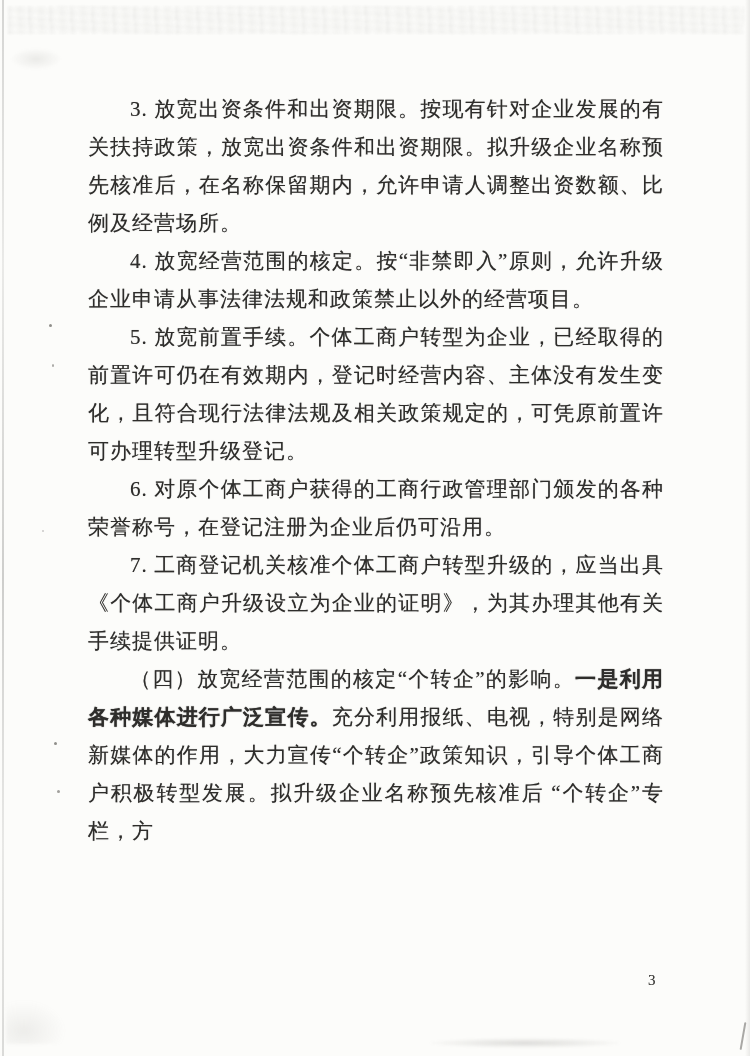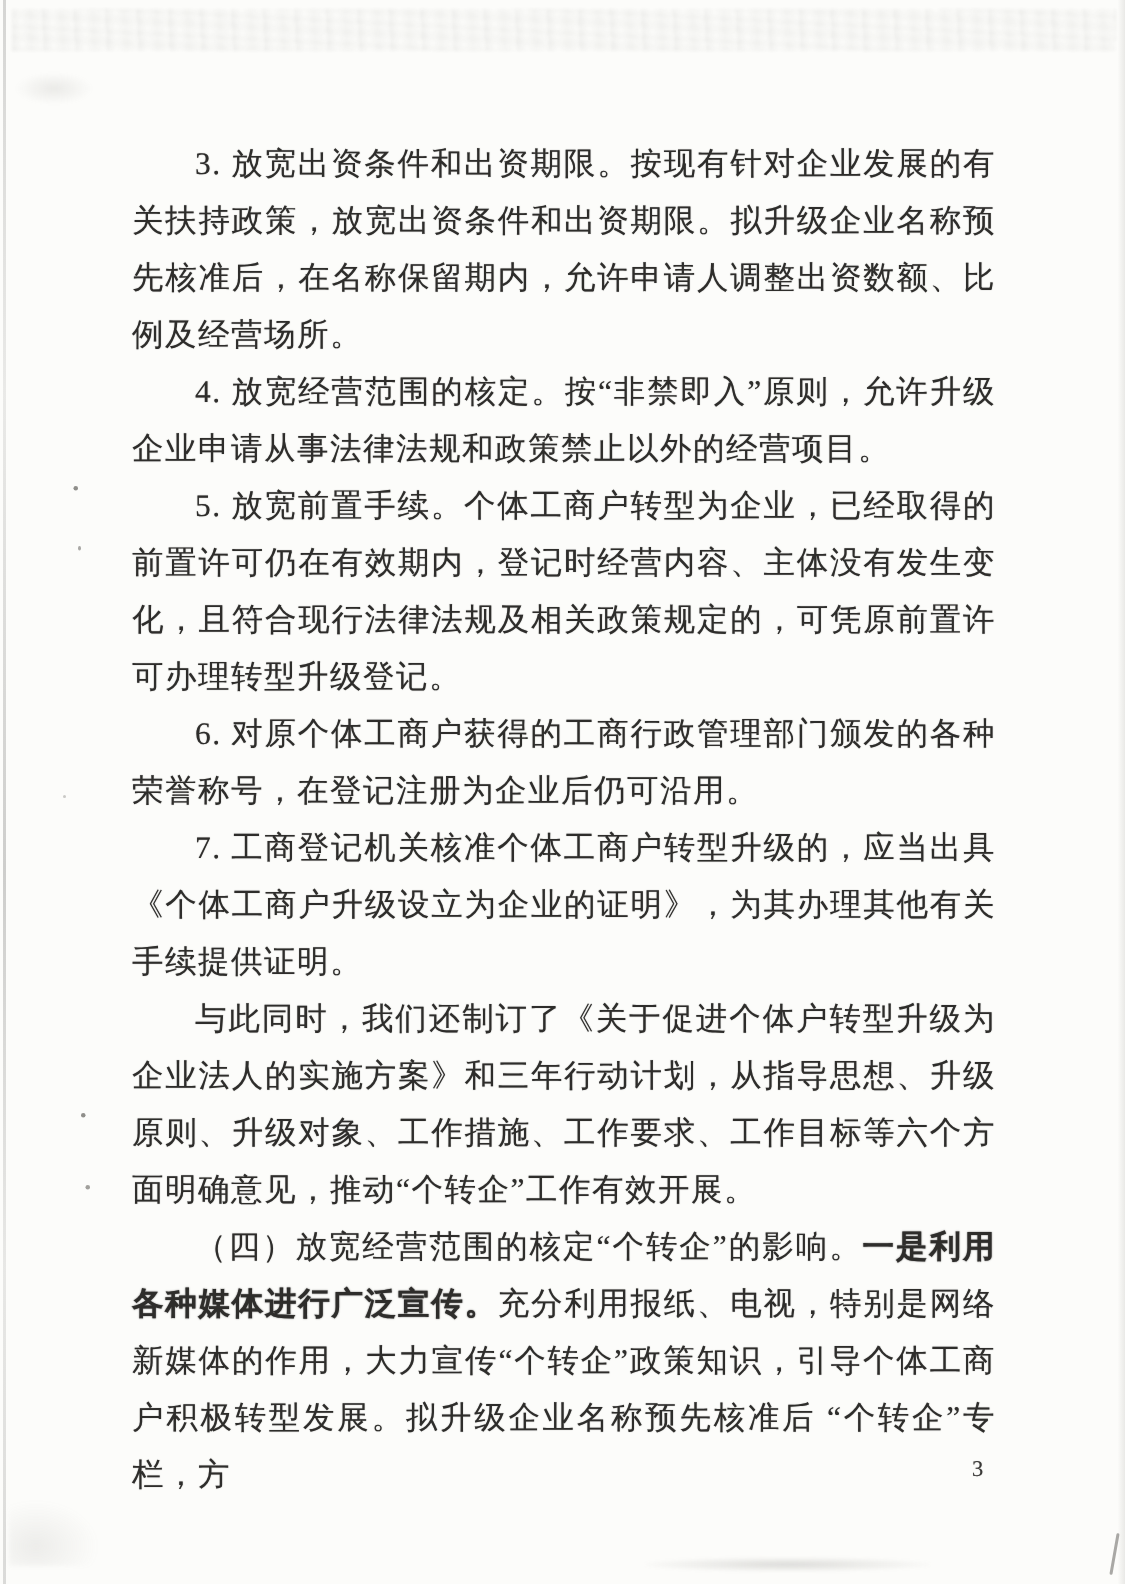--- a/index.html
+++ b/index.html
@@ -112,21 +112,20 @@
   <div class="paper-speck speck-3"></div>
   <div class="paper-speck speck-4"></div>
   <div class="paper-speck speck-5"></div>
 
   <div class="page-content">
     <p class="para">3. 放宽出资条件和出资期限。按现有针对企业发展的有关扶持政策，放宽出资条件和出资期限。拟升级企业名称预先核准后，在名称保留期内，允许申请人调整出资数额、比例及经营场所。</p>
     <p class="para">4. 放宽经营范围的核定。按“非禁即入”原则，允许升级企业申请从事法律法规和政策禁止以外的经营项目。</p>
     <p class="para">5. 放宽前置手续。个体工商户转型为企业，已经取得的前置许可仍在有效期内，登记时经营内容、主体没有发生变化，且符合现行法律法规及相关政策规定的，可凭原前置许可办理转型升级登记。</p>
     <p class="para">6. 对原个体工商户获得的工商行政管理部门颁发的各种荣誉称号，在登记注册为企业后仍可沿用。</p>
     <p class="para">7. 工商登记机关核准个体工商户转型升级的，应当出具《个体工商户升级设立为企业的证明》，为其办理其他有关手续提供证明。</p>
-    <p class="para">与此同时，我们还制订了《关于促进个体户转型升级为企业法人的实施方案》和三年行动计划，从指导思想、升级原则、升级对象、工作措施、工作要求、工作目标等六个方面明确意见，推动“个转企”工作有效开展。</p>
     <p class="para"><span>（四）放宽经营范围的核定“个转企”的影响。</span><b>一是利用各种媒体进行广泛宣传。</b><span>充分利用报纸、电视，特别是网络新媒体的作用，大力宣传“个转企”政策知识，引导个体工商户积极转型发展。拟升级企业名称预先核准后 “个转企”专栏，方</span></p>
   </div>
 
   <div class="page-number">3</div>
 
   <div class="scan-smudge-bottom"></div>
   <div class="scan-smudge-bottomleft"></div>
   <div class="corner-mark"></div>
 
 </div>

